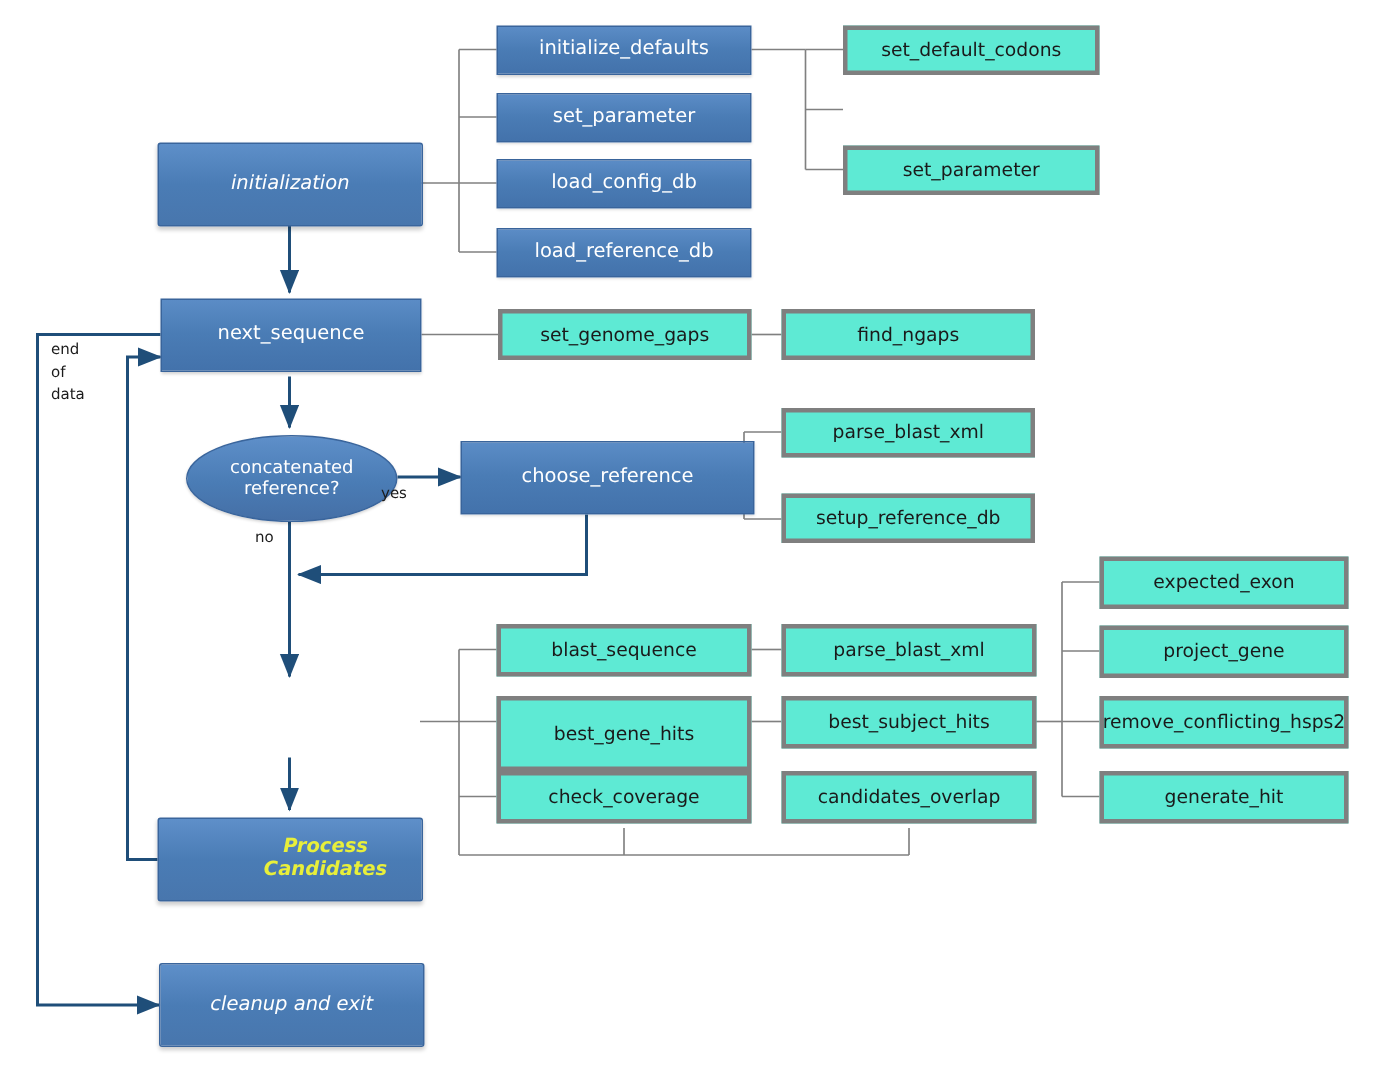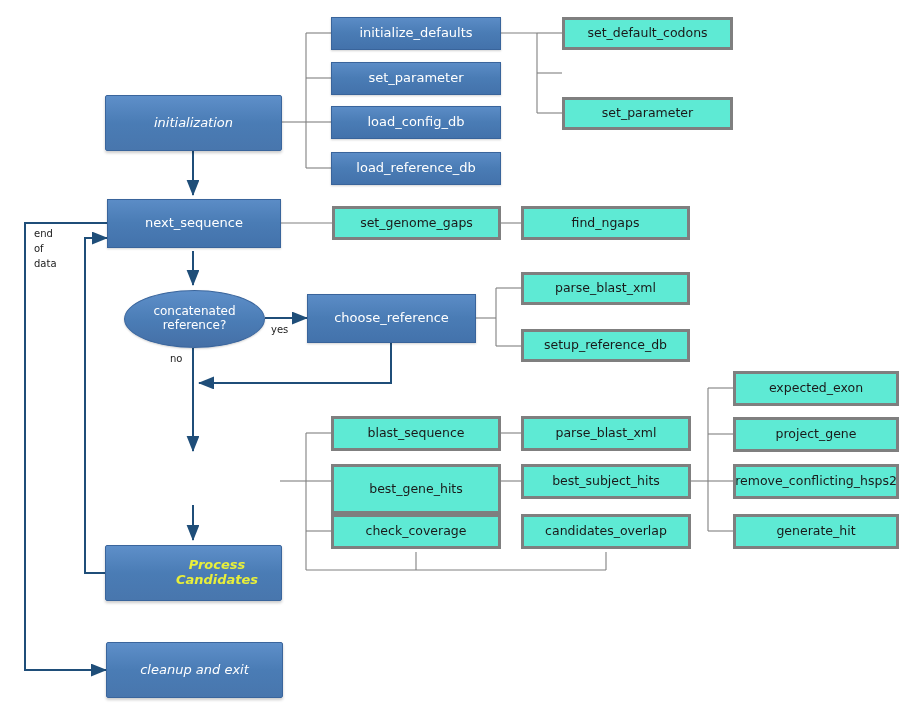--- a/index.html
+++ b/index.html
@@ -157,21 +157,21 @@
     <span>set_parameter</span>
   </div>
 
   <div class="node gray" style="left:332px;top:206px;width:169px;height:34px;">
     <span>set_genome_gaps</span>
   </div>
   <div class="node gray" style="left:521px;top:206px;width:169px;height:34px;">
     <span>find_ngaps</span>
   </div>
 
-  <div class="node blue" style="left:307px;top:294px;width:169px;height:49px;">
+  <div class="node blue" style="left:307px;top:294px;width:196px;height:49px;">
     <span>choose_reference</span>
   </div>
   <div class="node gray" style="left:521px;top:272px;width:169px;height:33px;">
     <span>parse_blast_xml</span>
   </div>
   <div class="node gray" style="left:521px;top:329px;width:169px;height:33px;">
     <span>setup_reference_db</span>
   </div>
 
   <div class="node gray" style="left:331px;top:416px;width:170px;height:35px;">
@@ -204,16 +204,16 @@
     <span>remove_conflicting_hsps2</span>
   </div>
   <div class="node gray" style="left:733px;top:514px;width:166px;height:35px;">
     <span>generate_hit</span>
   </div>
 
   <div class="edge-label" style="left:34px;top:228px;">end</div>
   <div class="edge-label" style="left:34px;top:243px;">of</div>
   <div class="edge-label" style="left:34px;top:258px;">data</div>
 
-  <div class="edge-label" style="left:271px;top:324px;">yes</div>
+  <div class="edge-label" style="left:254px;top:324px;">yes</div>
   <div class="edge-label" style="left:170px;top:353px;">no</div>
 
 </div>
 
 </body></html>

